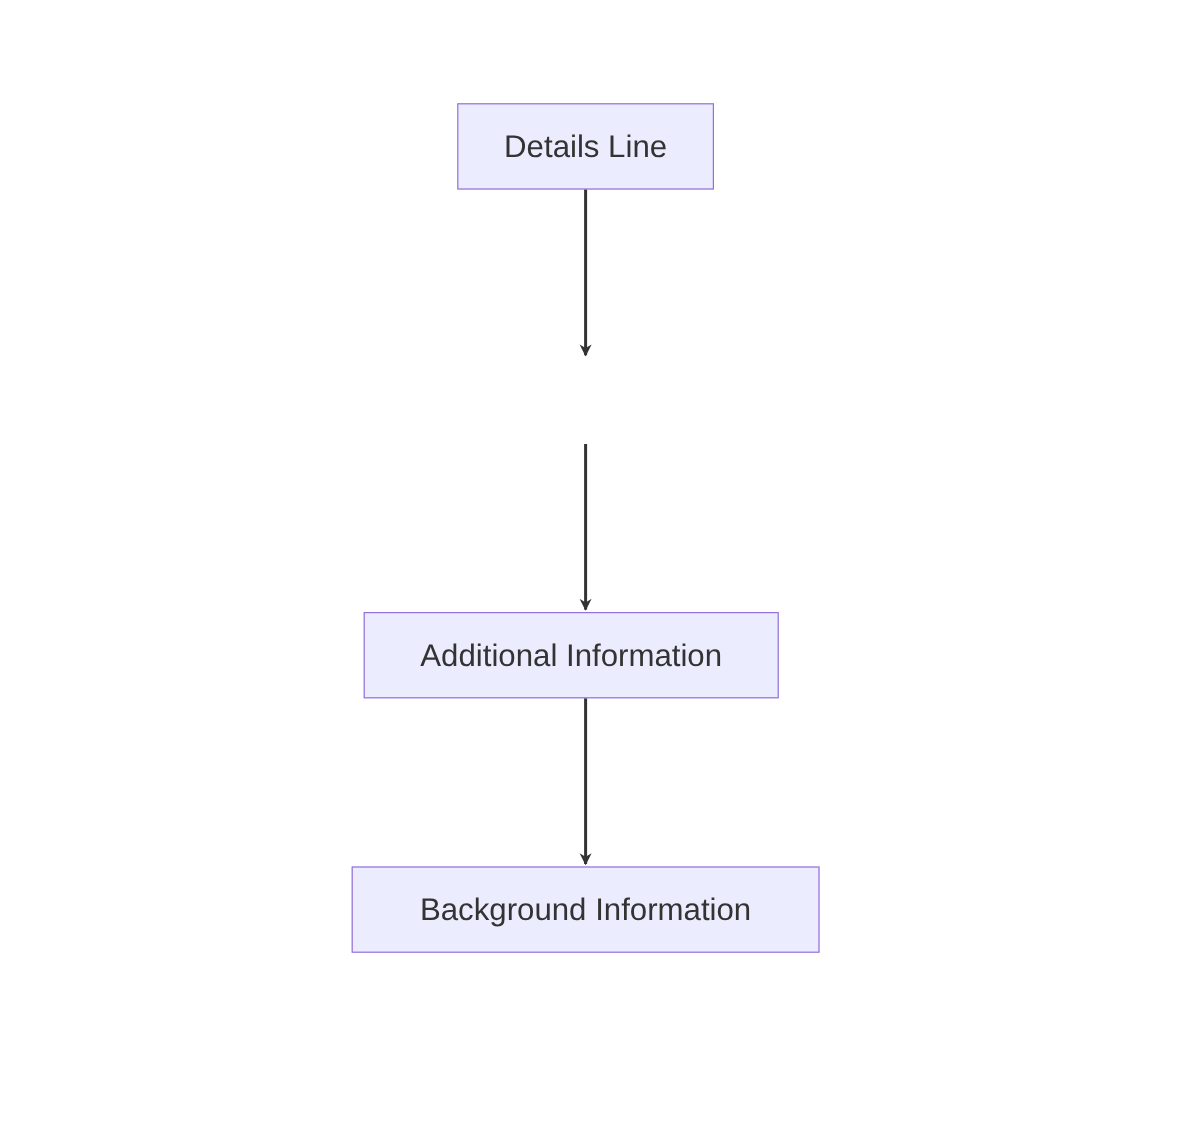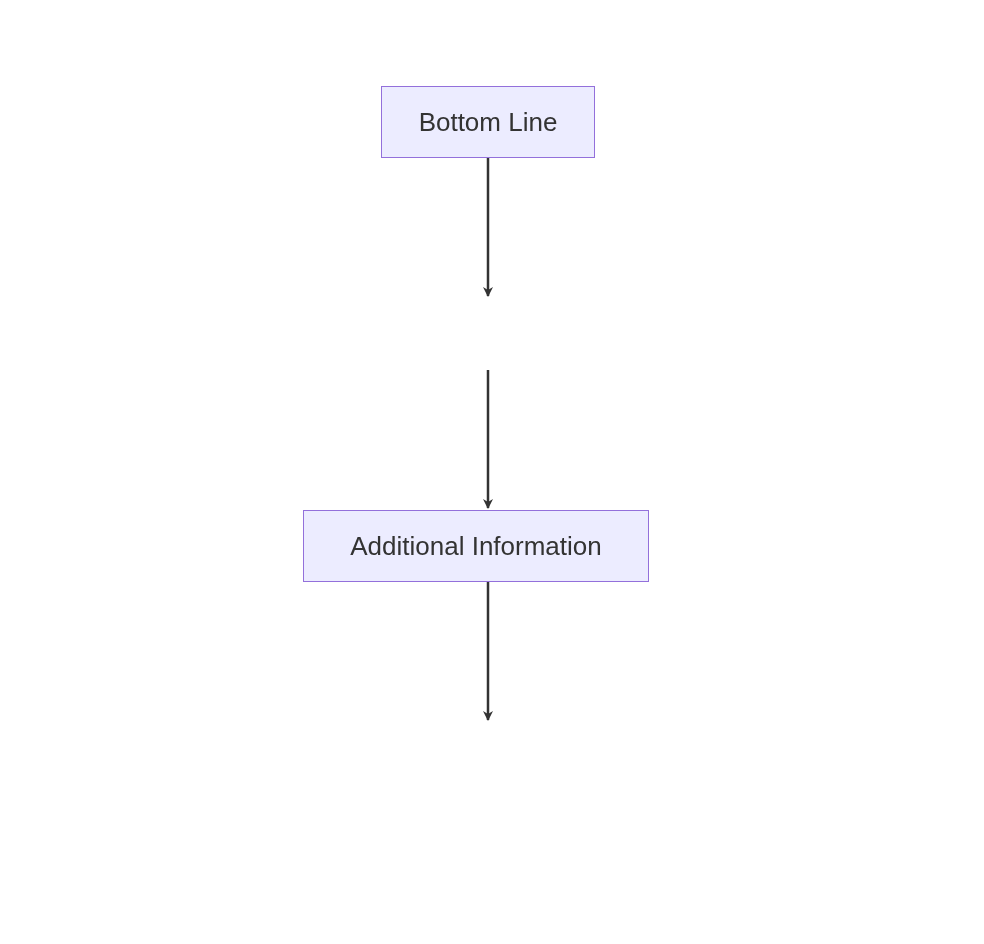--- a/index.html
+++ b/index.html
@@ -36,28 +36,31 @@
     top: 0;
     pointer-events: none;
   }
 </style>
 </head>
 <body>
 
 <div class="canvas">
 
   <div class="node" style="left:381px; top:86px; width:214px; height:72px;">
-    <span class="node-label">Bottom Line</span>
+    <span class="node-label">Details Line</span>
   </div>
 
 
   <div class="node" style="left:303px; top:510px; width:346px; height:72px;">
     <span class="node-label">Additional Information</span>
   </div>
 
+  <div class="node" style="left:293px; top:722px; width:390px; height:72px;">
+    <span class="node-label">Background Information</span>
+  </div>
 
   <svg class="arrow" width="984" height="944">
     <defs>
       <marker id="arrowhead" markerWidth="12" markerHeight="12" refX="9" refY="5" orient="auto" markerUnits="userSpaceOnUse">
         <path d="M 0 0 L 10 5 L 0 10 L 3 5 Z" fill="#333333"></path>
       </marker>
     </defs>
 
     <line x1="488" y1="158" x2="488" y2="296" stroke="#333333" stroke-width="2.5" marker-end="url(#arrowhead)"></line>
 

